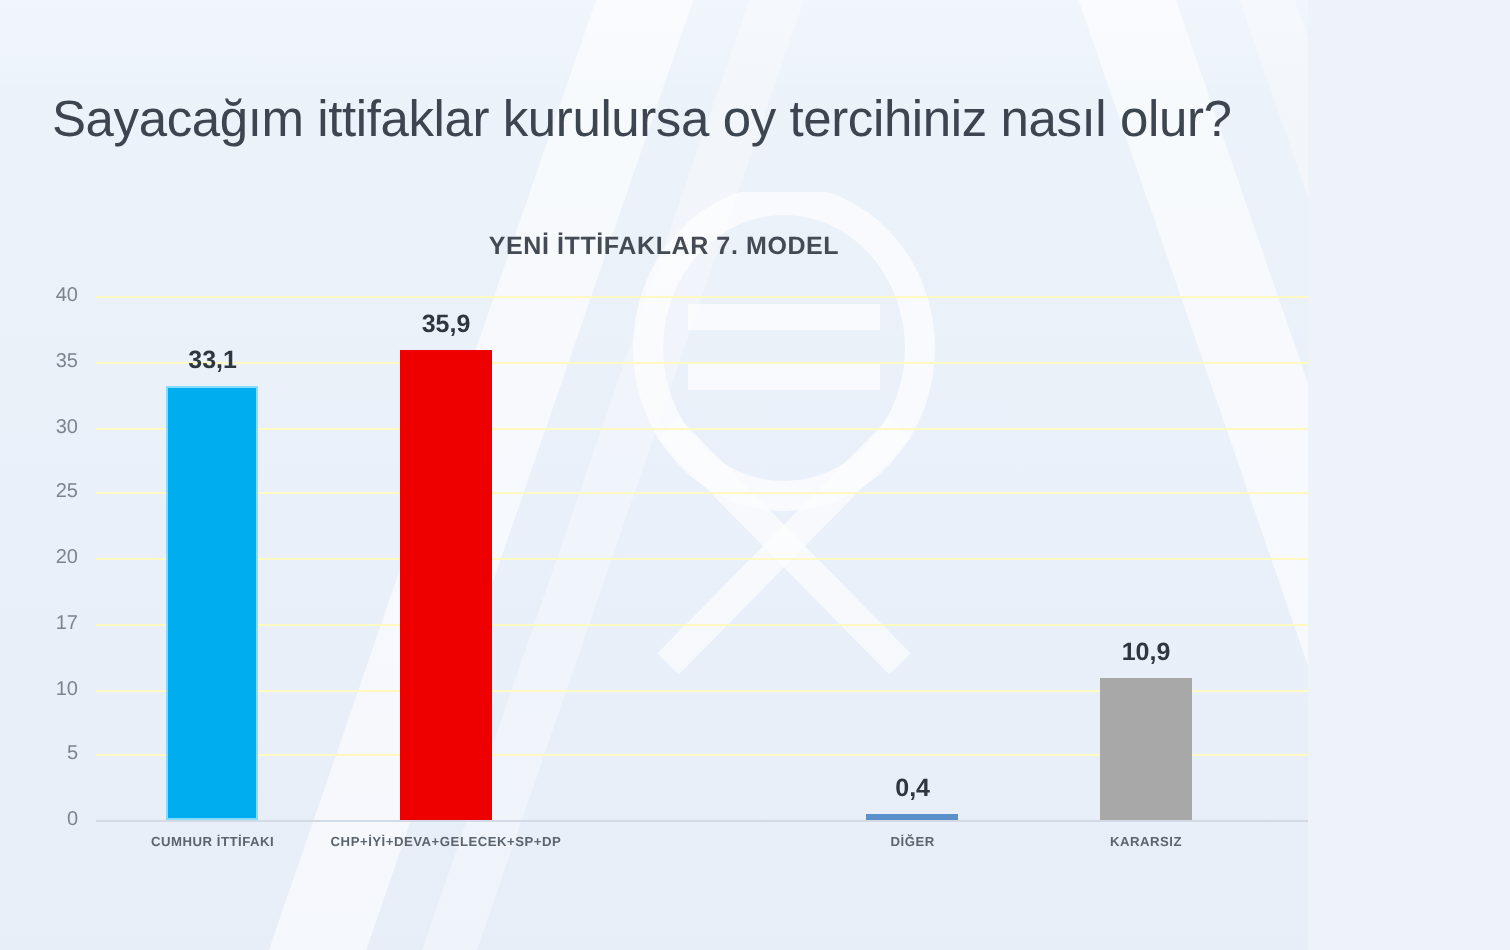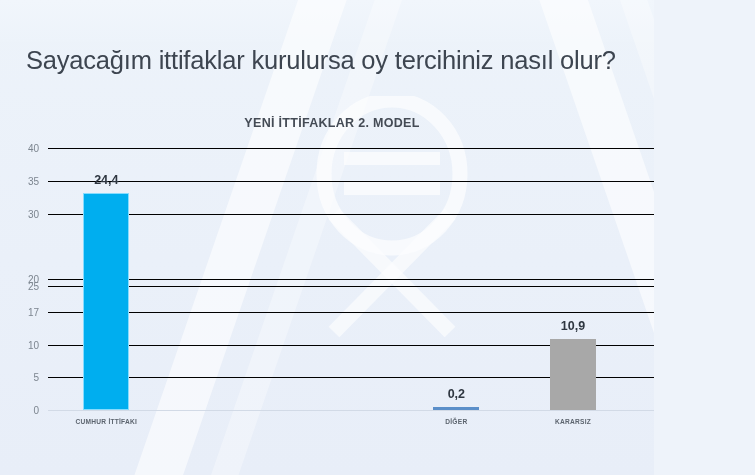--- a/index.html
+++ b/index.html
@@ -105,21 +105,21 @@
     left: 48px;
     top: 148px;
     width: 700px;
     height: 262px;   
   }
   .gridline {
     position: absolute;
     left: 0;
     width: 700px;
     height: 1px;
-    background: #000000;
+    background: #fef9c3;
   }
   .gridline.baseline { background: #d2dae6; }
   .ytick {
     position: absolute;
     right: 100%;
     margin-right: 9px;
     transform: translateY(-50%);
     font-size: 10px;
     color: #7c858f;
     white-space: nowrap;
@@ -183,61 +183,66 @@
       <ellipse cx="80" cy="78" rx="68" ry="74" fill="none" stroke="rgba(255,255,255,0.78)" stroke-width="15"></ellipse>
       <rect x="32" y="56" width="96" height="13" fill="rgba(255,255,255,0.78)"></rect>
       <rect x="32" y="86" width="96" height="13" fill="rgba(255,255,255,0.78)"></rect>
       <path d="M22 118 L138 236" stroke="rgba(255,255,255,0.72)" stroke-width="15" fill="none"></path>
       <path d="M138 118 L22 236" stroke="rgba(255,255,255,0.72)" stroke-width="15" fill="none"></path>
     </svg>
   </div>
 
   <div class="headline">Sayacağım ittifaklar kurulursa oy tercihiniz nasıl olur?</div>
 
-  <div class="subtitle">YENİ İTTİFAKLAR 2. MODEL</div>
+  <div class="subtitle">YENİ İTTİFAKLAR 7. MODEL</div>
 
   <div class="chart">
     <div class="plot" id="plot">
         <div class="gridline baseline" style="top: 262px;">
           <div class="ytick" style="top: 0px;">0</div>
         </div>
         <div class="gridline" style="top: 229.25px;">
           <div class="ytick" style="top: 0px;">5</div>
         </div>
         <div class="gridline" style="top: 196.5px;">
           <div class="ytick" style="top: 0px;">10</div>
         </div>
         <div class="gridline" style="top: 163.75px;">
           <div class="ytick" style="top: 0px;">17</div>
         </div>
         <div class="gridline" style="top: 131px;">
           <div class="ytick" style="top: 0px;">20</div>
         </div>
-        <div class="gridline" style="top: 98.25px; margin-top: 40px;">
+        <div class="gridline" style="top: 98.25px;">
           <div class="ytick" style="top: 0px;">25</div>
         </div>
         <div class="gridline" style="top: 65.5px;">
           <div class="ytick" style="top: 0px;">30</div>
         </div>
         <div class="gridline" style="top: 32.75px;">
           <div class="ytick" style="top: 0px; margin-left: 20px;">35</div>
         </div>
         <div class="gridline" style="top: 0px;">
           <div class="ytick" style="top: 0px;">40</div>
         </div>
       </div>
     <div class="bars" id="bars">
         <div class="bar-group" style="left: 35.3333px; width: 46px;">
           <div class="bar" style="height: 216.805px; background: rgb(0, 174, 239); box-shadow: rgba(150, 225, 255, 0.9) 0px 0px 0px 1px inset;"></div>
-          <div class="bar-value" style="bottom: 222.805px;">24,4</div>
+          <div class="bar-value" style="bottom: 222.805px;">33,1</div>
           <div class="cat-label">CUMHUR İTTİFAKI</div>
+        </div>
+        <div class="bar-group" style="left: 152px; width: 46px;">
+          <div class="bar" style="height: 235.145px; background: rgb(238, 0, 0);"></div>
+          <div class="bar-value" style="bottom: 241.145px;">35,9</div>
+          <div class="cat-label">CHP+İYİ+DEVA+GELECEK+SP+DP</div>
         </div>
         <div class="bar-group" style="left: 385.333px; width: 46px;">
           <div class="bar" style="height: 3.5px; background: rgb(91, 143, 201);"></div>
-          <div class="bar-value" style="bottom: 9.5px;">0,2</div>
+          <div class="bar-value" style="bottom: 9.5px;">0,4</div>
           <div class="cat-label">DİĞER</div>
         </div>
         <div class="bar-group" style="left: 502px; width: 46px;">
           <div class="bar" style="height: 71.395px; background: rgb(168, 168, 168);"></div>
           <div class="bar-value" style="bottom: 77.395px;">10,9</div>
           <div class="cat-label">KARARSIZ</div>
         </div>
         <div class="bar-group" style="left: 618.667px; width: 46px;">
           <div class="bar" style="height: 69.43px; background: rgb(13, 42, 92);"></div>
           <div class="bar-value" style="bottom: 75.43px;">10,6</div>

